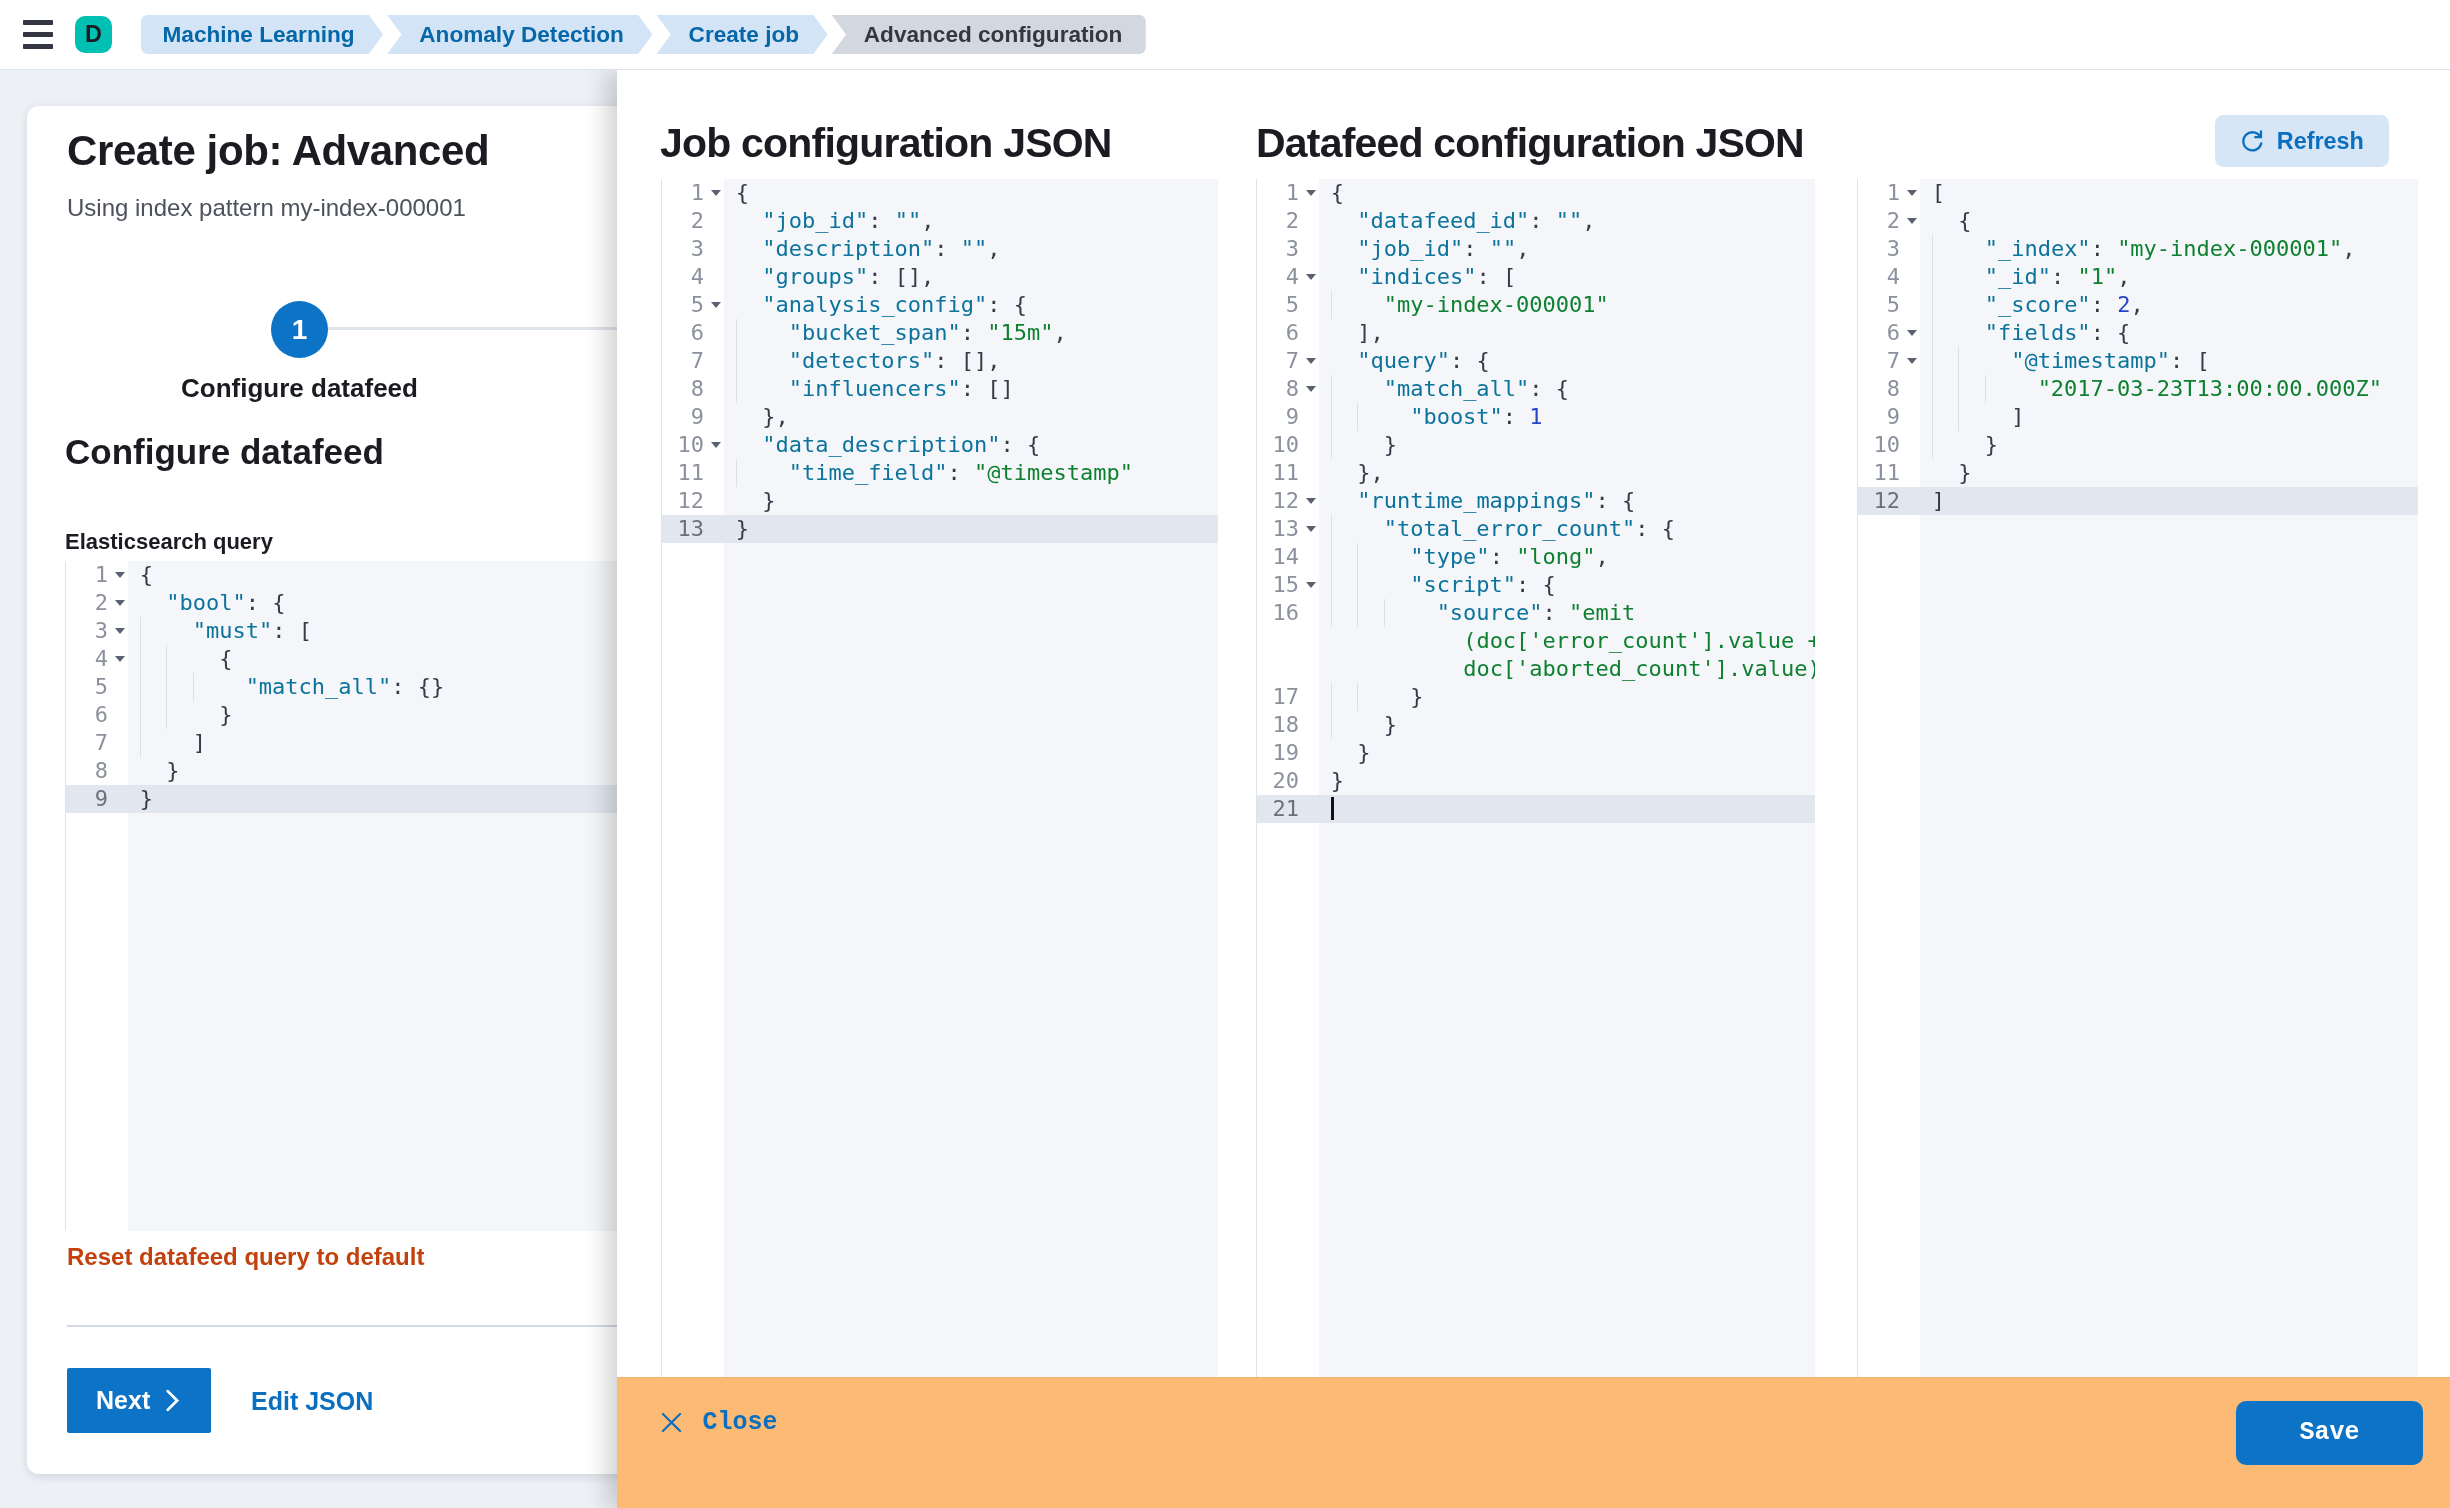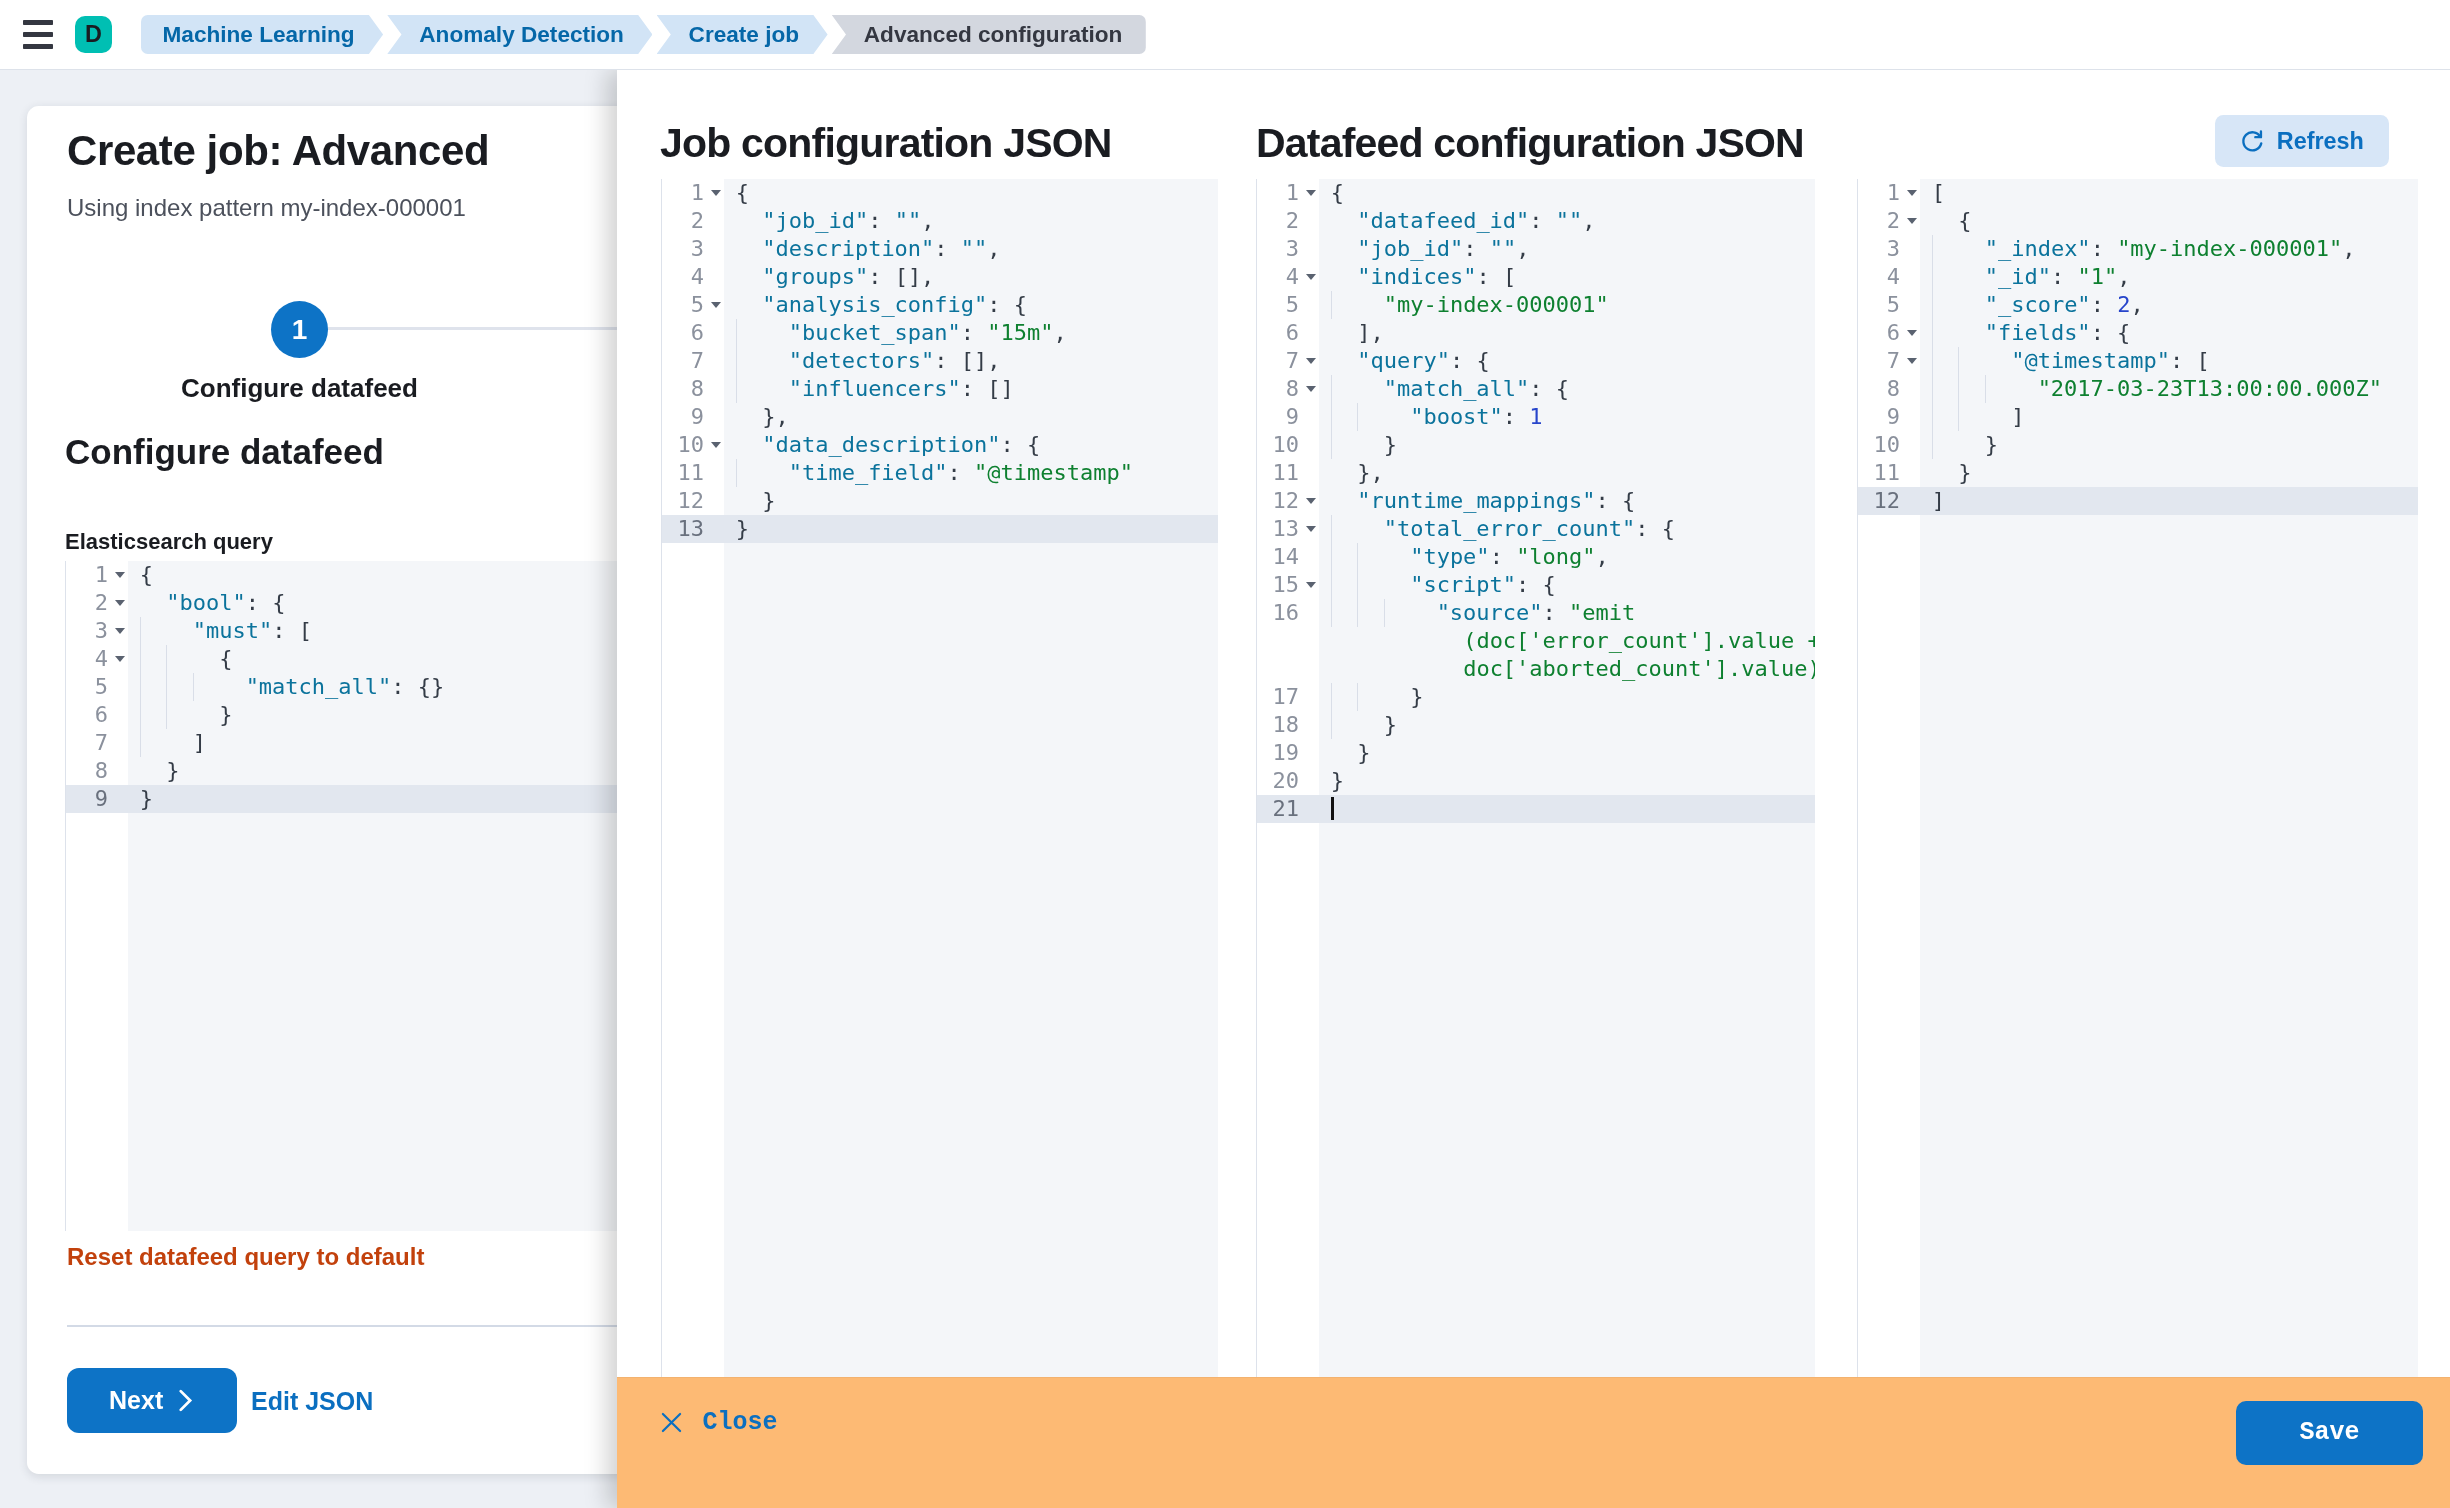--- a/index.html
+++ b/index.html
@@ -32,21 +32,21 @@
     background:#0d73c6; color:#fff; font-size:28px; font-weight:600; display:flex; align-items:center;
     justify-content:center; z-index:3; }
   .step-line { position:absolute; left:328px; top:327px; width:335px; height:3.3px; background:#dfe3ec; z-index:2; }
   .step-label { position:absolute; left:174px; top:373px; width:251px; text-align:center; font-size:26px;
     font-weight:700; z-index:2; }
   .section-heading { position:absolute; left:65px; top:432px; font-size:35px; font-weight:700; z-index:2; }
   .query-label { position:absolute; left:65px; top:529px; font-size:22px; font-weight:700; z-index:2; }
   .reset-link { position:absolute; left:67px; top:1243px; font-size:24px; font-weight:600; color:#c2410c;
     cursor:pointer; z-index:2; }
   .divider { position:absolute; left:67px; top:1325px; width:578px; height:1.7px; background:#d3dae6; z-index:2; }
-  .next-btn { position:absolute; left:67px; top:1368px; width:170px; height:65px; border-radius:12px;
+  .next-btn { position:absolute; left:67px; top:1368px; width:144px; height:65px; border-radius:2px;
     background:#0d73c6; color:#fff; font-size:25px; font-weight:600; display:flex; align-items:center;
     justify-content:center; gap:13.4px; cursor:pointer; z-index:2; }
   .edit-json-link { position:absolute; left:251px; top:1387px; font-size:25px; font-weight:600;
     color:#0b6fc0; cursor:pointer; z-index:2; }
 
   
   .flyout { position:absolute; left:617px; top:70px; width:1833px; height:1439px; background:#fff;
     box-shadow:-10px 0 22px rgba(0,0,0,.18); z-index:10; }
   .col-title { position:absolute; top:50px; font-size:41px; font-weight:700; letter-spacing:-0.8px;text-align:center; }
   .refresh-btn { position:absolute; left:1598px; top:45px; width:174px; height:52px; border-radius:8.4px;

